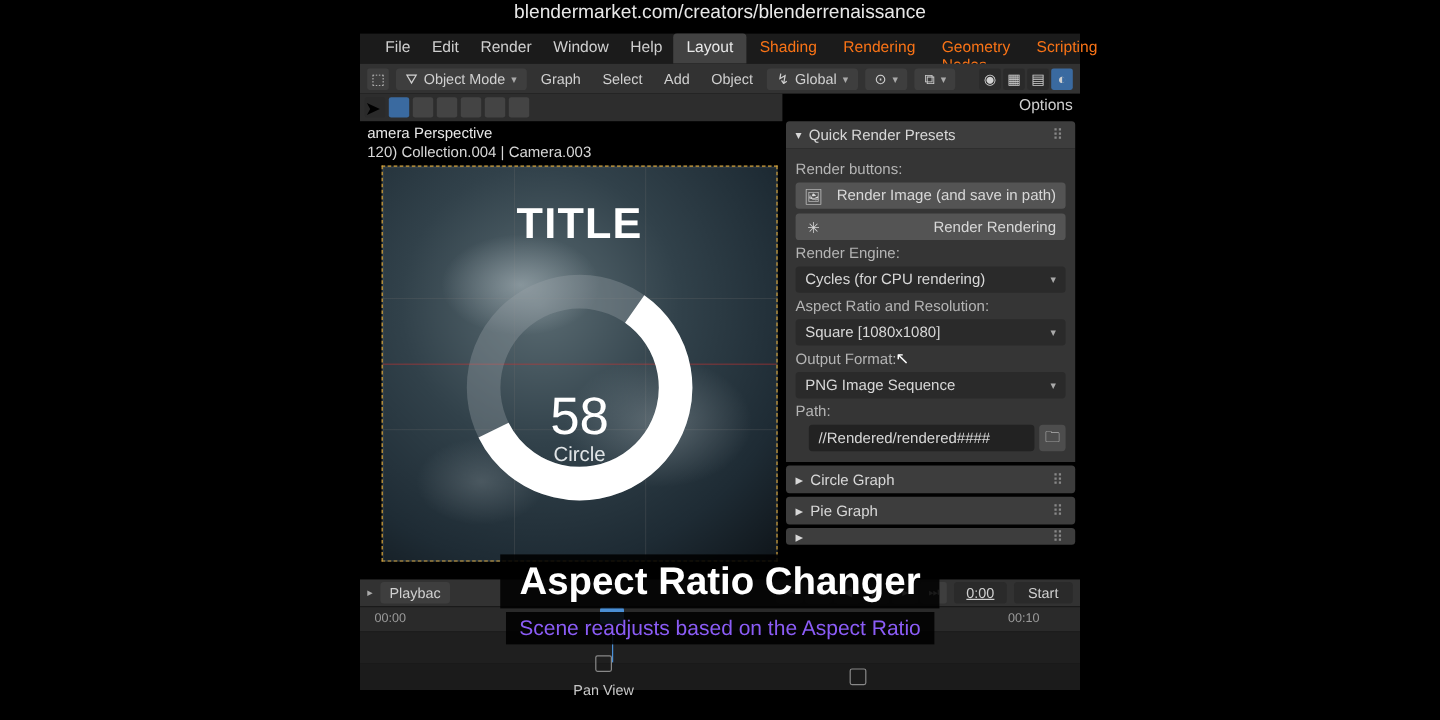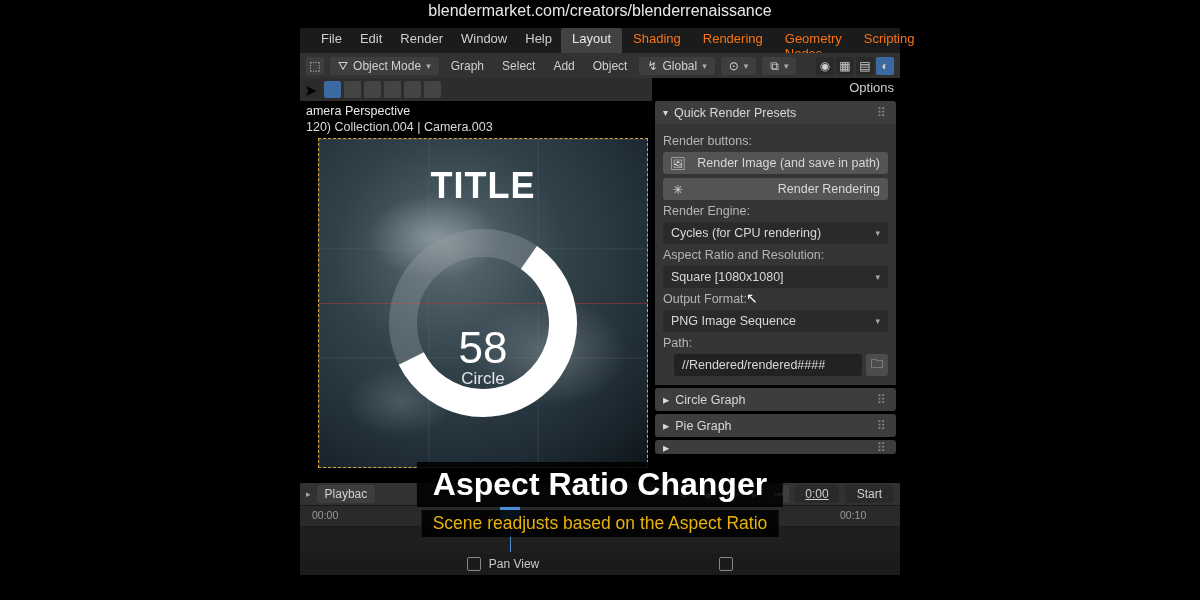--- a/index.html
+++ b/index.html
@@ -76,21 +76,21 @@
   .tl-tick { position:absolute; top:3px; font-size:10.5px; color:#9a9a9a; }
   .tl-marker { position:absolute; top:0; bottom:-26px; width:1px; background:#4a8fd6; }
   .tl-marker .knob { position:absolute; top:0; left:-10px; width:20px; height:14px; background:#4a8fd6; border-radius:2px; }
   .tl-body { height:26px; background:#1f1f1f; }
 
   .statusbar { position:absolute; left:0; right:0; top:553px; height:22px; background:#1b1b1b; display:flex; align-items:center; justify-content:center; gap:180px; color:#c8c8c8; font-size:12px; }
   .statusbar .sic { width:14px; height:14px; border:1px solid #888; border-radius:2px; }
 
   .overlay { position:absolute; left:50%; transform:translateX(-50%); z-index:10; }
   .ov-title { top:462px; background:rgba(0,0,0,.88); color:#fff; font-size:32px; font-weight:700; padding:4px 16px; white-space:nowrap; }
-  .ov-sub { top:510px; background:rgba(0,0,0,.88); color:#eab308; font-size:17.5px; padding:3px 11px; white-space:nowrap; }
+  .ov-sub { top:510px; background:rgba(0,0,0,.88); color:#8b5cf6; font-size:17.5px; padding:3px 11px; white-space:nowrap; }
 
   .cursor { position:absolute; z-index:20; font-size:14px; color:#fff; pointer-events:none;}
 </style>
 </head>
 <body>
 
 <div class="stage">
 
   <div class="top-url">blendermarket.com/creators/blenderrenaissance</div>
 
@@ -246,21 +246,21 @@
       <div class="tl-tick" style="left:12px">00:00</div>
       <div class="tl-tick" style="left:540px">00:10</div>
       <div class="tl-marker" style="left:210px">
           <div class="knob"></div>
         </div>
     </div>
     <div class="tl-body"></div>
   </div>
 
   <div class="statusbar">
-    <span style="display:flex;align-items:center;gap:8px;">
+    <span style="display:flex;align-items:center;gap:8px;flex-direction:column;">
       <span class="sic"></span>
       <span>Pan View</span>
     </span>
     <span class="sic"></span>
   </div>
 
   <div class="overlay ov-title">Aspect Ratio Changer</div>
   <div class="overlay ov-sub">Scene readjusts based on the Aspect Ratio</div>
 
 </div>

